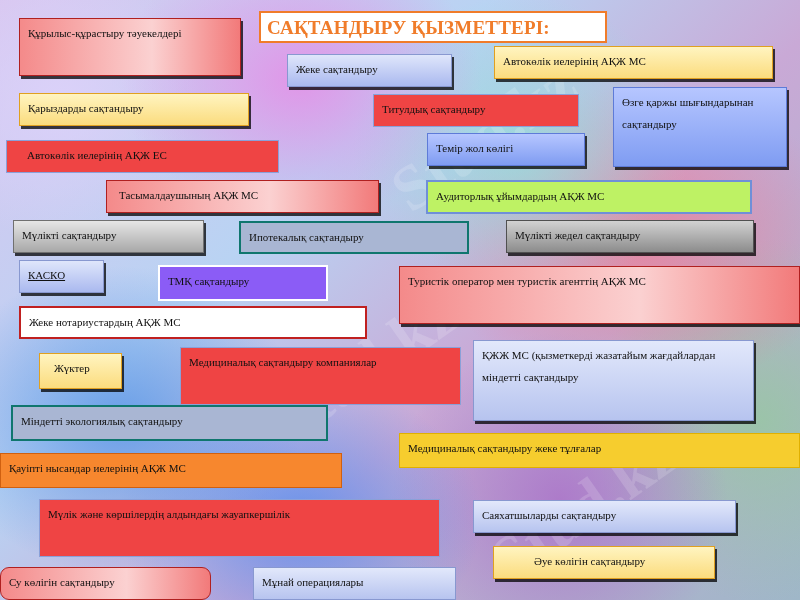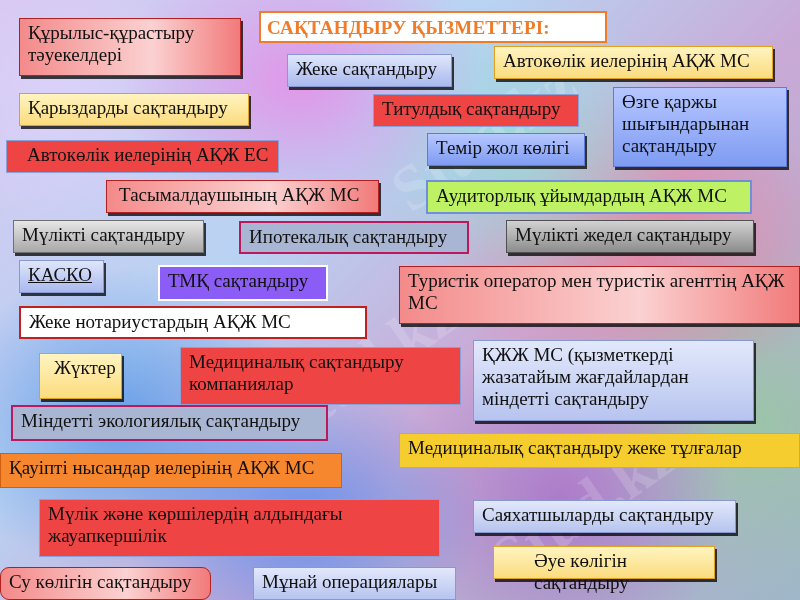--- a/index.html
+++ b/index.html
@@ -12,41 +12,41 @@
       radial-gradient(ellipse 300px 220px at 640px 240px, rgba(240,120,140,0.7), rgba(240,120,140,0) 70%),
       radial-gradient(ellipse 260px 220px at 120px 420px, rgba(90,150,230,0.85), rgba(90,150,230,0) 70%),
       radial-gradient(ellipse 260px 200px at 300px 520px, rgba(80,140,240,0.8), rgba(80,140,240,0) 70%),
       radial-gradient(ellipse 240px 240px at 560px 500px, rgba(170,110,200,0.8), rgba(170,110,200,0) 70%),
       radial-gradient(ellipse 240px 260px at 760px 420px, rgba(150,200,160,0.8), rgba(150,200,160,0) 70%),
       radial-gradient(ellipse 200px 200px at 60px 100px, rgba(220,210,250,0.9), rgba(220,210,250,0) 70%),
       linear-gradient(135deg, #d9c7f0 0%, #b9d3f3 35%, #c9a9d6 60%, #9fb7c8 100%);
   }
   .box {
     position:absolute; box-sizing:border-box;
-    font-size:19px; line-height:22px; color:#111;
+    font-size:11px; line-height:22px; color:#111;
     padding:3px 8px;
     box-shadow: 2px 3px 0 rgba(0,0,0,0.75);
   }
   .title {
     position:absolute; left:259px; top:11px; width:348px; height:32px; box-sizing:border-box;
     background:#fff; border:2px solid #f07c2a; padding:2px 6px;
     font-size:19px; font-weight:bold; color:#f07c2a; line-height:26px; letter-spacing:0.2px;
   }
   .red    { background:linear-gradient(90deg,#f48a8a,#fbd1d1 60%,#f27a7a); border:1px solid #b02020; }
   .yellow { background:linear-gradient(180deg,#fff4c0,#fbdc7e); border:1px solid #e0a020; }
   .gold   { background:#f6cd2e; border:1px solid #e0b000; box-shadow:none; }
   .gold2  { background:#8b5cf6; border:2px solid #fff; box-shadow:none; }
   .white  { background:#ef4444; border:1px solid #8aa0d8; box-shadow:none; }
   .whiteb { background:#bef264; border:2px solid #6f8fd8; box-shadow:none; }
   .whiter { background:#fff; border:2px solid #c02020; box-shadow:none; }
   .blue   { background:linear-gradient(180deg,#dfe6fb,#aab9ef); border:1px solid #8898d0; }
   .blue2  { background:linear-gradient(180deg,#b6c6ff,#7f9cf2); border:1px solid #5e7bd8; }
   .grey   { background:linear-gradient(180deg,#e6e6e6,#a8a8a8); border:1px solid #707070; }
   .grey2  { background:linear-gradient(180deg,#d2d2d2,#8c8c8c); border:1px solid #505050; }
-  .slate  { background:#a9b6d3; border:2px solid #be185d; box-shadow:none; }
+  .slate  { background:#a9b6d3; border:2px solid #0f766e; box-shadow:none; }
   .orange { background:#f7872e; border:1px solid #d06010; box-shadow:none; }
   .lav    { background:linear-gradient(180deg,#e2e8fb,#b7c4ef); border:1px solid #8898d0; }
   .underline { text-decoration:underline; }
   .watermark {
     position:absolute; font-size:64px; font-weight:bold; color:rgba(255,255,255,0.16);
     transform:rotate(-35deg); pointer-events:none; white-space:nowrap;
   }
 </style>
 </head>
 <body>
@@ -67,21 +67,21 @@
 <div class="box blue2" style="left:427px; top:133px; width:158px; height:33px;">Темір жол көлігі</div>
 <div class="box red" style="left:106px; top:180px; width:273px; height:33px; padding-left:12px;">Тасымалдаушының АҚЖ МС</div>
 <div class="box whiteb" style="left:426px; top:180px; width:326px; height:34px;">Аудиторлық ұйымдардың АҚЖ МС</div>
 <div class="box grey" style="left:13px; top:220px; width:191px; height:33px;">Мүлікті сақтандыру</div>
 <div class="box slate" style="left:239px; top:221px; width:230px; height:33px;">Ипотекалық сақтандыру</div>
 <div class="box grey2" style="left:506px; top:220px; width:248px; height:33px;">Мүлікті жедел сақтандыру</div>
 <div class="box blue underline" style="left:19px; top:260px; width:85px; height:33px;">КАСКО</div>
 <div class="box gold2" style="left:158px; top:265px; width:170px; height:36px;">ТМҚ сақтандыру</div>
 <div class="box red" style="left:399px; top:266px; width:401px; height:58px;">Туристік оператор мен туристік агенттің АҚЖ МС</div>
 <div class="box whiter" style="left:19px; top:306px; width:348px; height:33px;">Жеке нотариустардың АҚЖ МС</div>
-<div class="box yellow" style="left:39px; top:353px; width:83px; height:46px;padding-left:14px;">Жүктер</div>
+<div class="box yellow" style="left:39px; top:353px; width:83px; height:36px;padding-left:14px;">Жүктер</div>
 <div class="box white" style="left:180px; top:347px; width:281px; height:58px;">Медициналық сақтандыру компаниялар</div>
 <div class="box lav" style="left:473px; top:340px; width:281px; height:81px;">ҚЖЖ МС (қызметкерді жазатайым жағдайлардан міндетті сақтандыру</div>
 <div class="box slate" style="left:11px; top:405px; width:317px; height:36px;">Міндетті экологиялық сақтандыру</div>
 <div class="box gold" style="left:399px; top:433px; width:401px; height:35px;">Медициналық сақтандыру жеке тұлғалар</div>
 <div class="box orange" style="left:0px; top:453px; width:342px; height:35px;">Қауіпті нысандар иелерінің АҚЖ МС</div>
 <div class="box white" style="left:39px; top:499px; width:401px; height:58px;">Мүлік және көршілердің алдындағы жауапкершілік</div>
 <div class="box lav" style="left:473px; top:500px; width:263px; height:33px;">Саяхатшыларды сақтандыру</div>
 <div class="box yellow" style="left:493px; top:546px; width:222px; height:33px;padding-left:40px;">Әуе көлігін сақтандыру</div>
 <div class="box red" style="left:0px; top:567px; width:211px; height:33px; box-shadow:none;border-radius:9px;">Су көлігін сақтандыру</div>
 <div class="box lav" style="left:253px; top:567px; width:203px; height:33px; box-shadow:none;">Мұнай операциялары</div>

